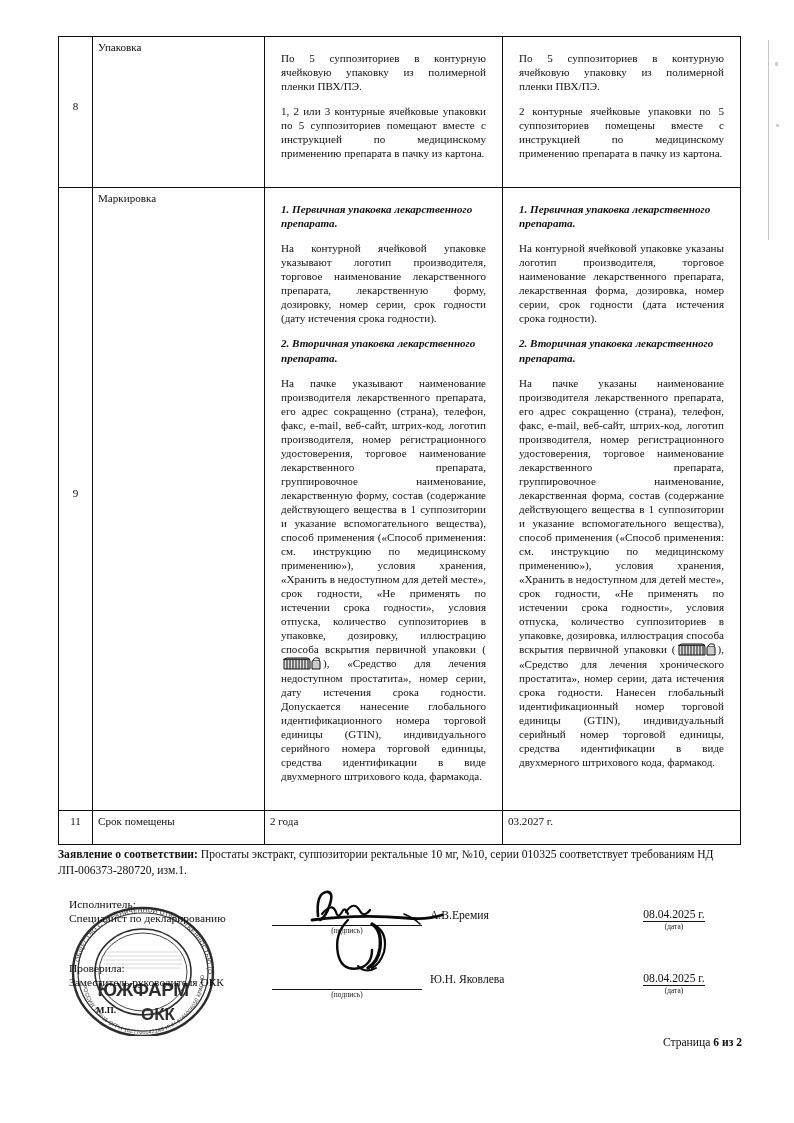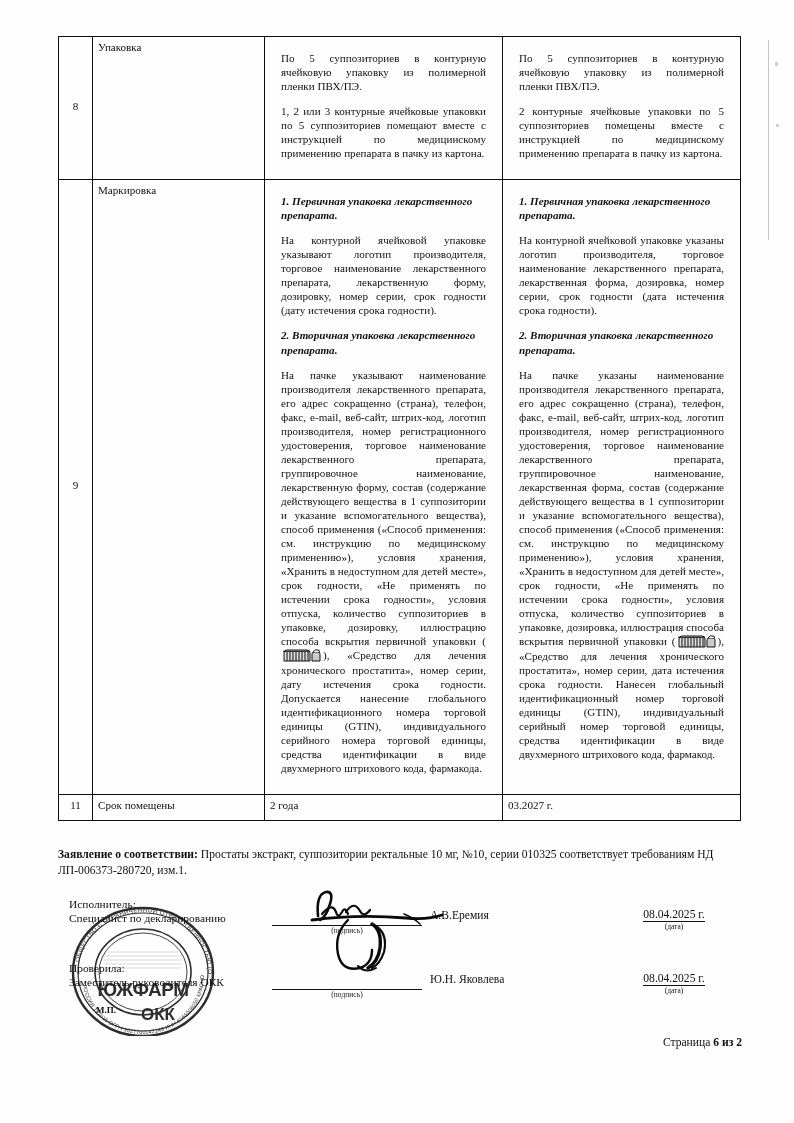--- a/index.html
+++ b/index.html
@@ -27,21 +27,21 @@
     position: absolute;
     left: 58px;
     top: 36px;
     width: 682px;
     border-collapse: collapse;
     table-layout: fixed;
   }
   .doc-table td {
     border: 1.4px solid #0d0d0d;
     vertical-align: top;
-    padding: 3px 5px 8px 5px;
+    padding: 3px 5px 16px 5px;
     font-size: 11.1px;
     line-height: 1.265;
   }
   col.c-num   { width: 34px; }
   col.c-name  { width: 172px; }
   col.c-req   { width: 238px; }
   col.c-res   { width: 238px; }
 
   .cell-num {
     text-align: center;
@@ -236,21 +236,21 @@
             <span>(</span><span class="pictogram">
               <svg viewBox="0 0 40 15" width="40" height="15" aria-hidden="true">
                 <g fill="none" stroke="#111" stroke-width="1">
                   <path d="M2 13 L2 5 Q2 2 5 2 L25 2 Q28 2 28 5 L28 13 Z" fill="#ddd"></path>
                   <path d="M5 13 L5 4 M8 13 L8 3.5 M11 13 L11 3.5 M14 13 L14 3.5 M17 13 L17 3.5 M20 13 L20 3.5 M23 13 L23 3.5 M26 13 L26 4"></path>
                   <path d="M1 3.3 L28 3.3"></path>
                   <path d="M30 13 L30 6 Q30 4 32 4 L36 4 Q38 4 38 6 L38 13 Z" fill="#ccc"></path>
                   <path d="M31 4 Q33 0.5 37 2.2 L37.4 4" fill="#fff"></path>
                 </g>
               </svg>
-            </span><span>), «Средство для лечения хронического простатита», номер серии, дату истечения срока годности. Допускается нанесение глобального идентификационного номера торговой единицы (GTIN), индивидуального серийного номера торговой единицы, средства идентификации в виде двухмерного штрихового кода, фармакода.</span></p>
+            </span><span>), «Средство для лечения недоступном простатита», номер серии, дату истечения срока годности. Допускается нанесение глобального идентификационного номера торговой единицы (GTIN), индивидуального серийного номера торговой единицы, средства идентификации в виде двухмерного штрихового кода, фармакода.</span></p>
         </td>
 
         <td class="just">
           <p class="it-head">1. Первичная упаковка лекарственного препарата.</p>
           <p>На контурной ячейковой упаковке указаны логотип производителя, торговое наименование лекарственного препарата, лекарственная форма, дозировка, номер серии, срок годности (дата истечения срока годности).</p>
           <p class="it-head">2. Вторичная упаковка лекарственного препарата.</p>
           <p class="pict-line"><span>На пачке указаны наименование производителя лекарственного препарата, его адрес сокращенно (страна), телефон, факс, e-mail, веб-сайт, штрих-код, логотип производителя, номер регистрационного удостоверения, торговое наименование лекарственного препарата, группировочное наименование, лекарственная форма, состав (содержание действующего вещества в 1 суппозитории и указание вспомогательного вещества), способ применения («Способ применения: см. инструкцию по медицинскому применению»), условия хранения, «Хранить в недоступном для детей месте», срок годности, «Не применять по истечении срока годности», условия отпуска, количество суппозиториев в упаковке, дозировка, иллюстрация способа вскрытия первичной упаковки (</span><span class="pictogram">
               <svg viewBox="0 0 40 15" width="40" height="15" aria-hidden="true">
                 <g fill="none" stroke="#111" stroke-width="1">
                   <path d="M2 13 L2 5 Q2 2 5 2 L25 2 Q28 2 28 5 L28 13 Z" fill="#ddd"></path>

